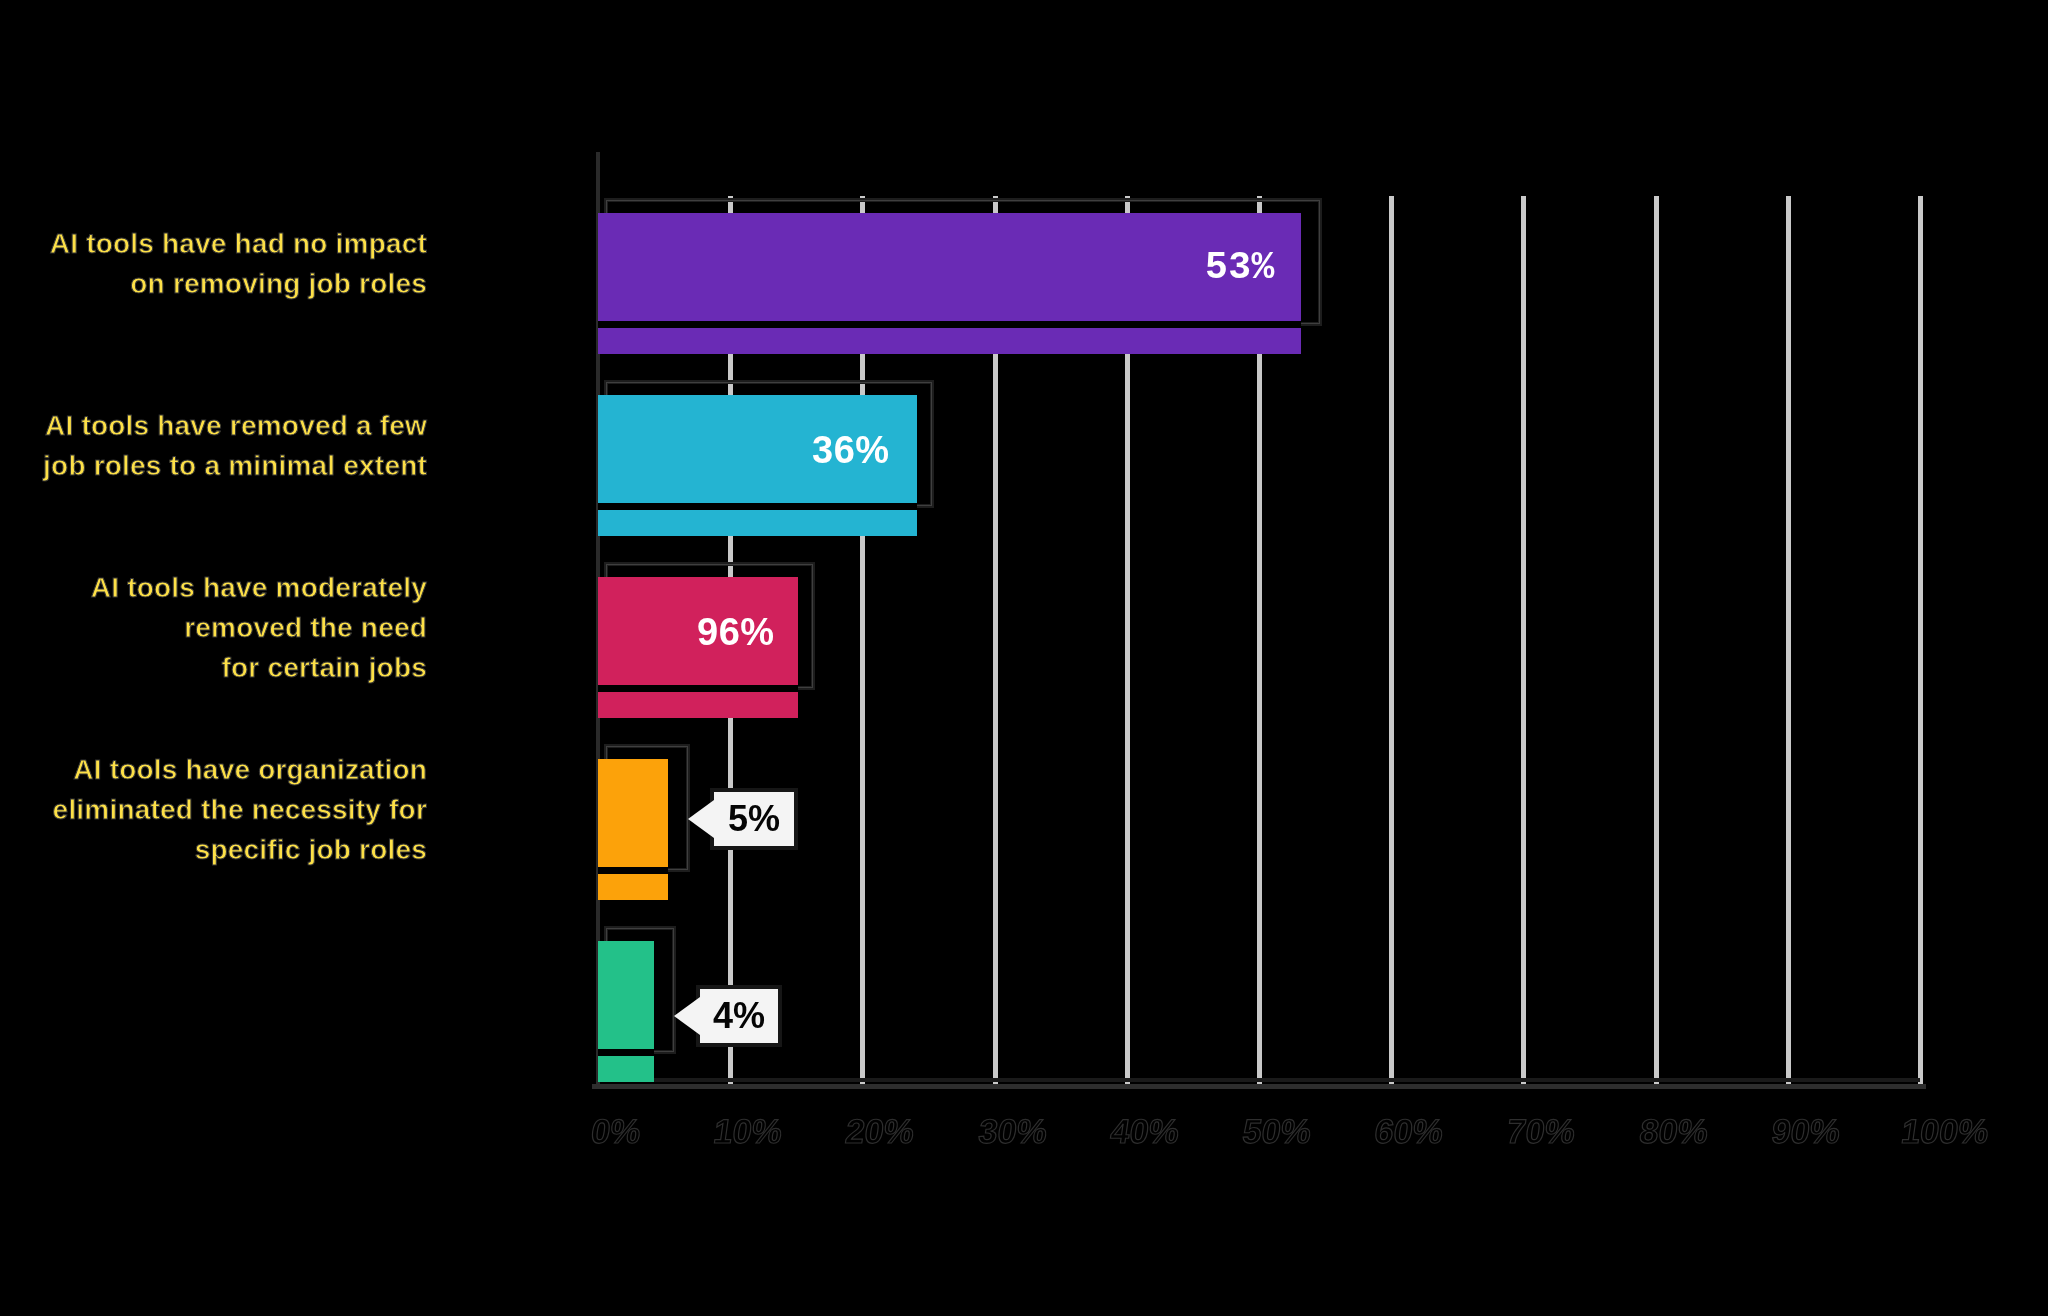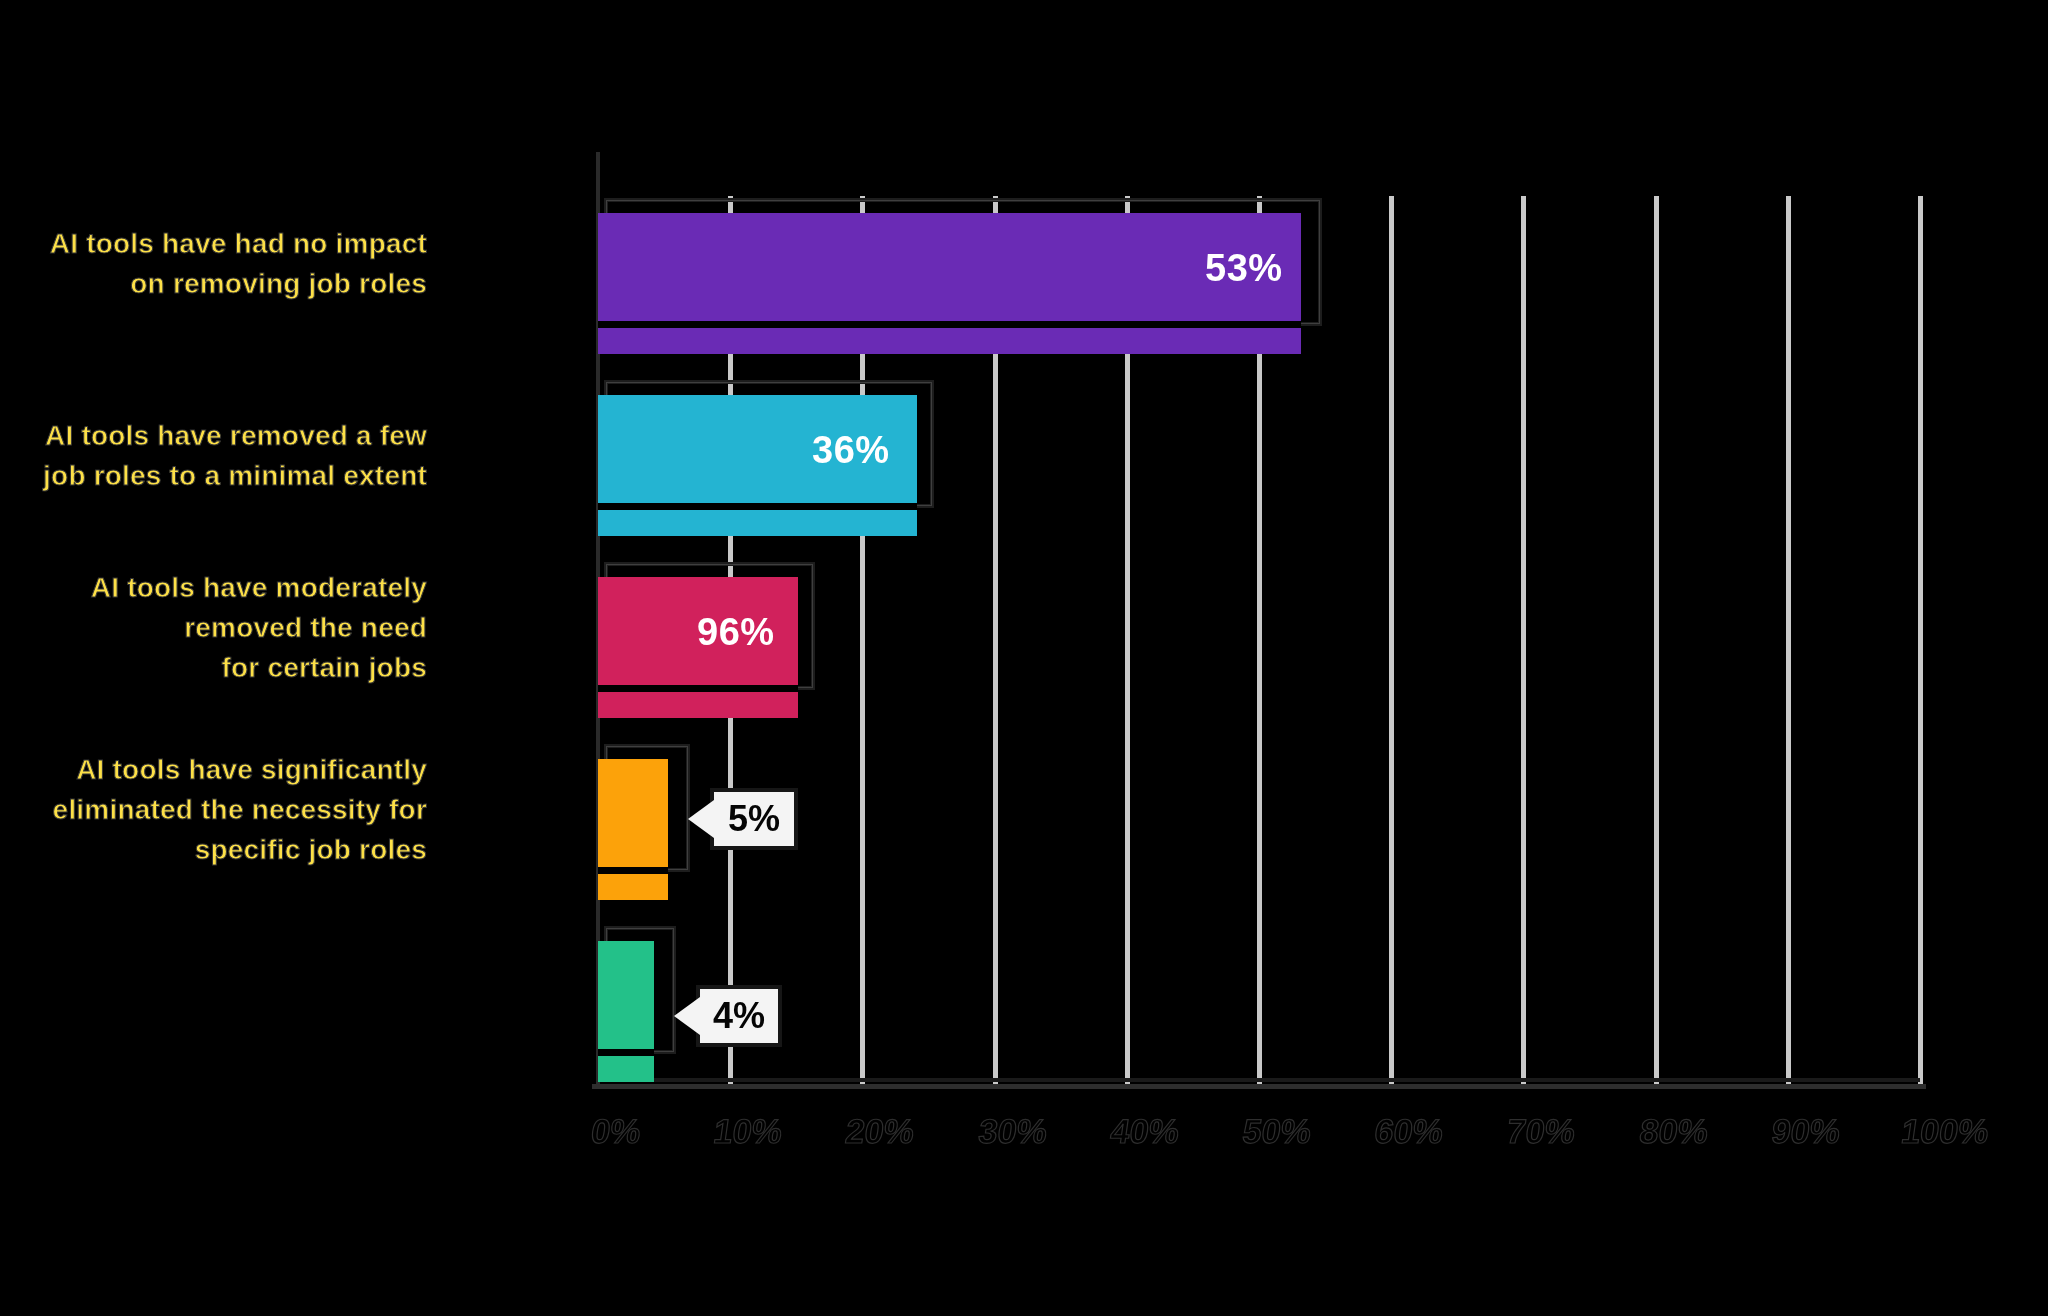--- a/index.html
+++ b/index.html
@@ -202,21 +202,21 @@
   </div>
 
   <div class="axis-baseline"></div>
   <div class="axis-baseline-inner"></div>
 
   <div class="bar-row">
     <div class="bar-outline" style="left:604px; top:198px; width:718px; height:128px;"></div>
     <div class="bar-main" style="left:598px; top:213px; width:703px; height:108px; background:#6a2bb5;"></div>
     <div class="bar-gap" style="left:598px; top:321px; width:703px; height:7px; background:#000;"></div>
     <div class="bar-echo" style="left:598px; top:328px; width:703px; height:26px; background:#6a2bb5;"></div>
-    <div class="bar-value-inside" style="left:1205px; top:249px;">53%</div>
+    <div class="bar-value-inside" style="left:1205px; top:249px;font-family:Liberation Mono, monospace;">53%</div>
   </div>
 
   <div class="bar-row">
     <div class="bar-outline" style="left:604px; top:380px; width:330px; height:128px;"></div>
     <div class="bar-main" style="left:598px; top:395px; width:319px; height:108px; background:#24b4d2;"></div>
     <div class="bar-gap" style="left:598px; top:503px; width:319px; height:7px; background:#000;"></div>
     <div class="bar-echo" style="left:598px; top:510px; width:319px; height:26px; background:#24b4d2;"></div>
     <div class="bar-value-inside" style="left:812px; top:431px;">36%</div>
   </div>
 
@@ -240,28 +240,28 @@
     <div class="bar-outline" style="left:604px; top:926px; width:72px; height:128px;"></div>
     <div class="bar-main" style="left:598px; top:941px; width:56px; height:108px; background:#23c189;"></div>
     <div class="bar-gap" style="left:598px; top:1049px; width:56px; height:7px; background:#000;"></div>
     <div class="bar-echo" style="left:598px; top:1056px; width:56px; height:26px; background:#23c189;"></div>
     <div class="callout" style="left:696px; top:985px; width:86px; height:62px;">4%</div>
   </div>
 
   <div class="cat-label" style="top:224px;">AI tools have had no impact
 on removing job roles</div>
 
-  <div class="cat-label" style="top:416px;">AI tools have removed a few
+  <div class="cat-label" style="top:406px;">AI tools have removed a few
 job roles to a minimal extent</div>
 
   <div class="cat-label" style="top:568px;">AI tools have moderately
 removed the need
 for certain jobs</div>
 
-  <div class="cat-label" style="top:750px;">AI tools have significantly
+  <div class="cat-label" style="top:750px;">AI tools have organization
 eliminated the necessity for
 specific job roles</div>
 
 
   <div class="tick-label" style="left:616px;">0%</div>
   <div class="tick-label" style="left:748px;">10%</div>
   <div class="tick-label" style="left:880px;">20%</div>
   <div class="tick-label" style="left:1013px;">30%</div>
   <div class="tick-label" style="left:1145px;">40%</div>
   <div class="tick-label" style="left:1277px;">50%</div>

